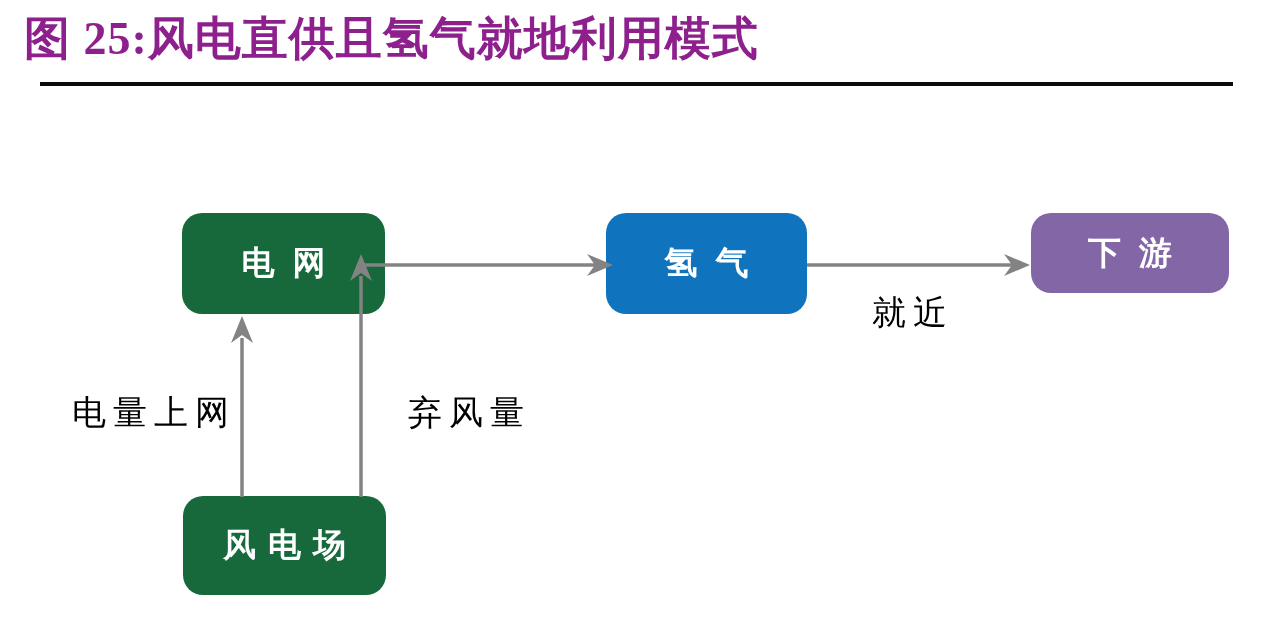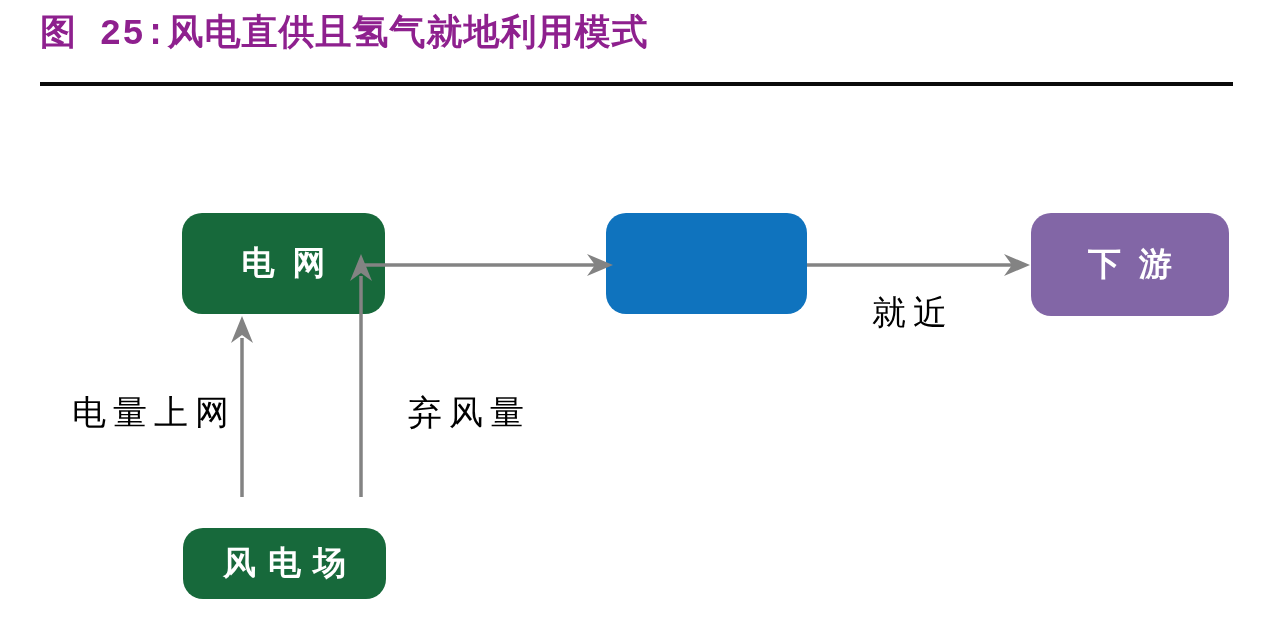--- a/index.html
+++ b/index.html
@@ -10,28 +10,27 @@
   #figure-panel {
     position: relative;
     width: 1282px;
     height: 636px;
     background: #ffffff;
     overflow: hidden;
     font-family: "Liberation Serif", "DejaVu Serif", serif;
   }
   .figure-title {
     position: absolute;
-    left: 40px;
+    left: 24px;
     top: 8px;
-    font-size: 36px;
+    font-size: 46px;
     font-weight: bold;
     color: var(--title, #8E208E);
     letter-spacing: 1px;
     white-space: nowrap;
-    font-family: Liberation Mono, monospace;
   }
   .title-divider {
     position: absolute;
     left: 40px;
     top: 82px;
     width: 1193px;
     height: 4px;
     background: #0a0a0a;
   }
   .node {
@@ -55,23 +54,23 @@
   }
   .node .line.wide3 {
     letter-spacing: 12px;
     margin-right: -12px;
   }
   .node-green  { background: var(--node_green, #17693B); }
   .node-blue   { background: var(--node_blue, #0F73BE); }
   .node-purple { background: var(--node_purple, #8266A6); }
 
   #node-grid          { left: 182px;  top: 213px; width: 203px; height: 101px; }
-  #node-wind-farm     { left: 183px;  top: 496px; width: 203px; height: 71px; margin-top: 32px; }
+  #node-wind-farm     { left: 183px;  top: 496px; width: 203px; height: 99px; }
   #node-h2-production { left: 606px;  top: 213px; width: 201px; height: 101px; }
-  #node-downstream    { left: 1031px; top: 213px; width: 198px; height: 103px; }
+  #node-downstream    { left: 1031px; top: 213px; width: 198px; height: 80px; }
 
   .edge-label {
     position: absolute;
     color: var(--label_text, #000000);
     font-weight: normal;
     font-size: 34px;
     letter-spacing: 7px;
     white-space: nowrap;
     z-index: 4;
   }
@@ -129,20 +128,21 @@
 
   <div id="node-grid" class="node node-green">
     <span class="line">电网</span>
   </div>
 
   <div id="node-wind-farm" class="node node-green">
     <span class="line wide3">风电场</span>
   </div>
 
   <div id="node-h2-production" class="node node-blue">
+    <span class="line">氢气</span>
   </div>
 
   <div id="node-downstream" class="node node-purple">
     <span class="line">下游</span>
   </div>
 
   <div id="edge-label-grid-feed" class="edge-label">电量上网</div>
 
   <div id="edge-label-curtailment" class="edge-label">弃风量</div>
 

